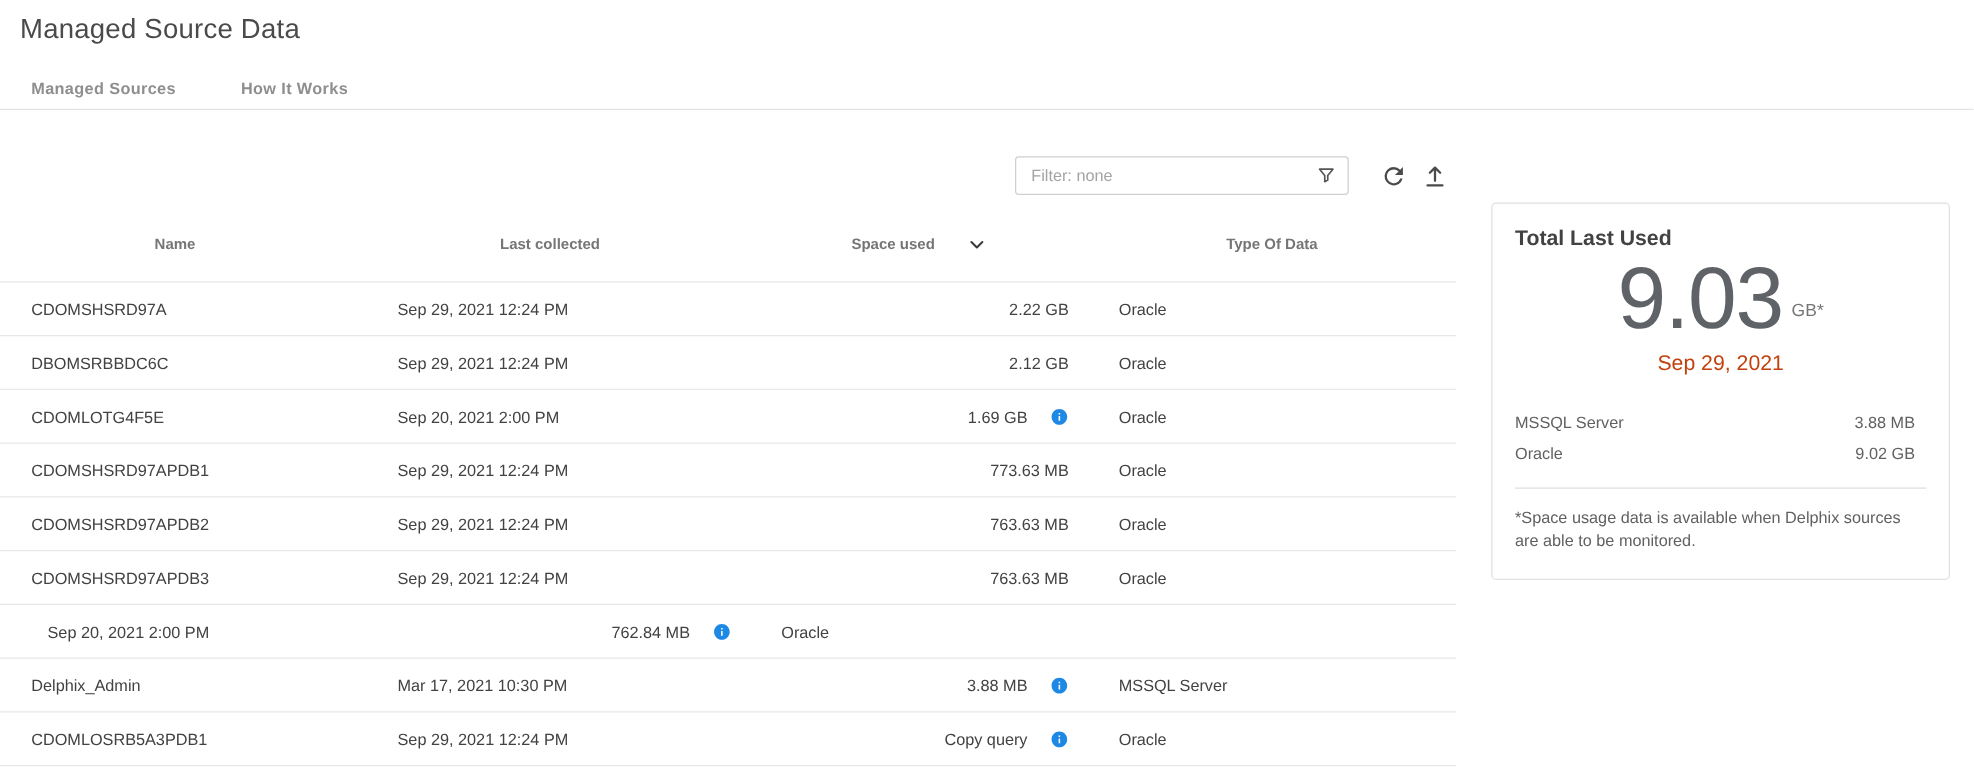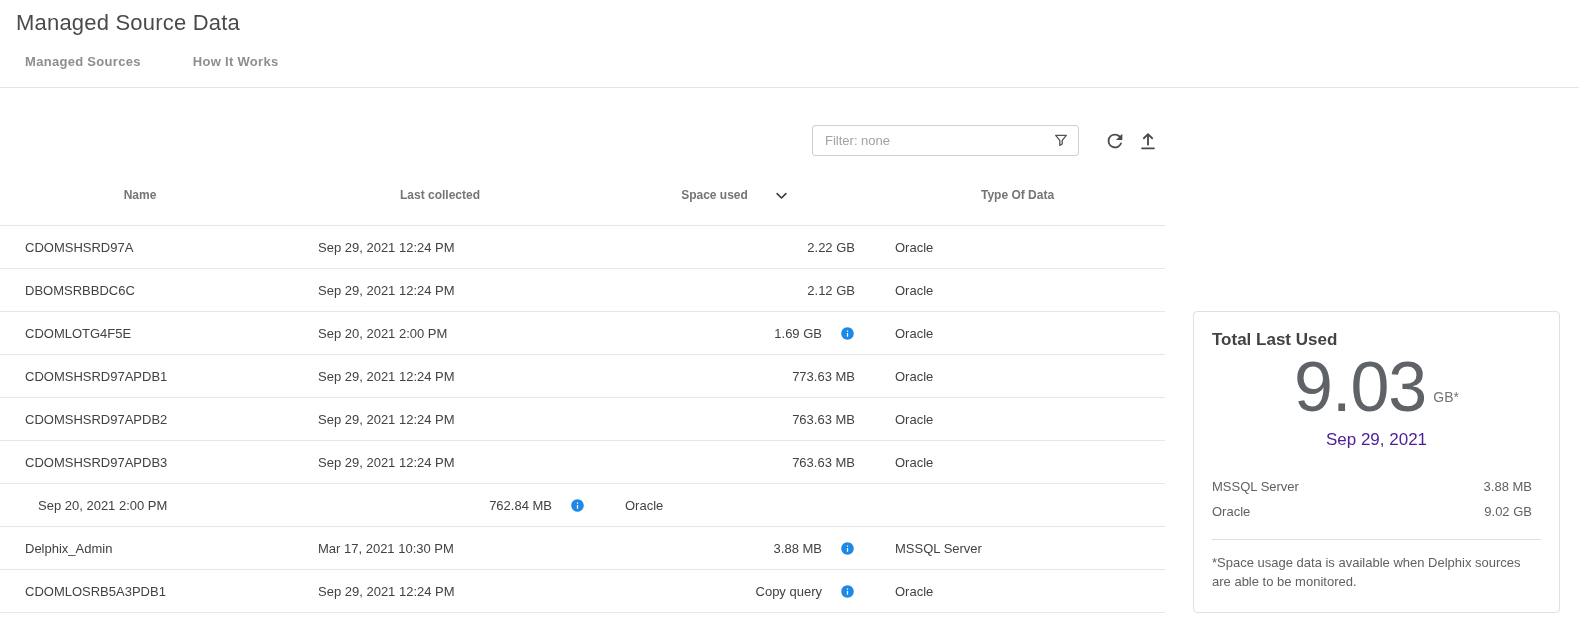--- a/index.html
+++ b/index.html
@@ -1,26 +1,26 @@
 <!DOCTYPE html>
 <html><head>
 <meta charset="utf-8">
 <style>
   * { margin:0; padding:0; box-sizing:border-box; }
   html,body { width:1579px; height:617px; background:#ffffff; overflow:hidden;
               font-family:"Liberation Sans", sans-serif; color:#424242; }
 
   
   .page-title { padding:10px 0 0 16px; font-size:22px; font-weight:400; color:#4a4a4a; letter-spacing:.2px; }
-  .tabbar { display:flex; gap:52px; padding-left:25px; margin-top:18px; height:34px; align-items:flex-start;
+  .tabbar { display:flex; gap:52px; padding-left:25px; margin-top:18px; height:34px; align-items:center;
             border-bottom:1px solid #e4e4e4; }
   .tab { font-size:13px; font-weight:700; color:#8e8e8e; letter-spacing:.3px; cursor:pointer; }
 
   
-  .main { display:flex; align-items:flex-end; }
+  .main { display:flex; align-items:flex-start; }
   .left { width:1165px; flex:0 0 1165px; }
 
   
   .toolbar { display:flex; justify-content:flex-end; align-items:center; padding:29px 6px 0 0; height:76px; }
   .filter-box { position:relative; width:267px; height:31px; margin-right:14px; }
   .filter-box input { width:100%; height:100%; border:1px solid #cfcfcf; border-radius:3px;
                       padding:0 34px 0 12px; font-size:13px; color:#424242; outline:none;
                       font-family:"Liberation Sans", sans-serif; }
   .filter-box input::placeholder { color:#a3a3a3; }
   .funnel { position:absolute; right:10px; top:7px; width:16px; height:16px; cursor:pointer; }
@@ -39,21 +39,21 @@
   .c-space .info { width:15px; height:15px; margin-left:18px; display:inline-flex; cursor:pointer; }
   .c-type { padding-left:25px; }
 
   
   .panel { width:367px; margin-left:28px; margin-top:74px; border:1px solid #e0e0e0; border-radius:4px;
            padding:18px 18px 20px 18px; min-height:282px; }
   .panel-title { font-size:17px; font-weight:700; color:#424242; }
   .big-wrap { text-align:center; margin-top:2px; line-height:1; }
   .big-number { font-size:70px; font-weight:400; color:#5f6368; letter-spacing:-1px; }
   .big-unit { font-size:14px; color:#757575; display:inline-block; transform:translateY(-9px); margin-left:7px; }
-  .panel-date { text-align:center; font-size:17px; color:#4c1d95; margin-top:8px; }
+  .panel-date { text-align:center; font-size:17px; color:#c2410c; margin-top:8px; }
   .breakdown { margin-top:24px; }
   .b-row { display:flex; justify-content:space-between; padding:5px 9px 5px 0; font-size:13px; color:#616161; }
   .panel-divider { border:none; border-top:1px solid #dedede; margin:15px 0 0 0; }
   .footnote { margin-top:14px; font-size:13px; color:#616161; line-height:1.45; }
 </style>
 </head>
 <body>
 
 <div class="page-title">Managed Source Data</div>
 

